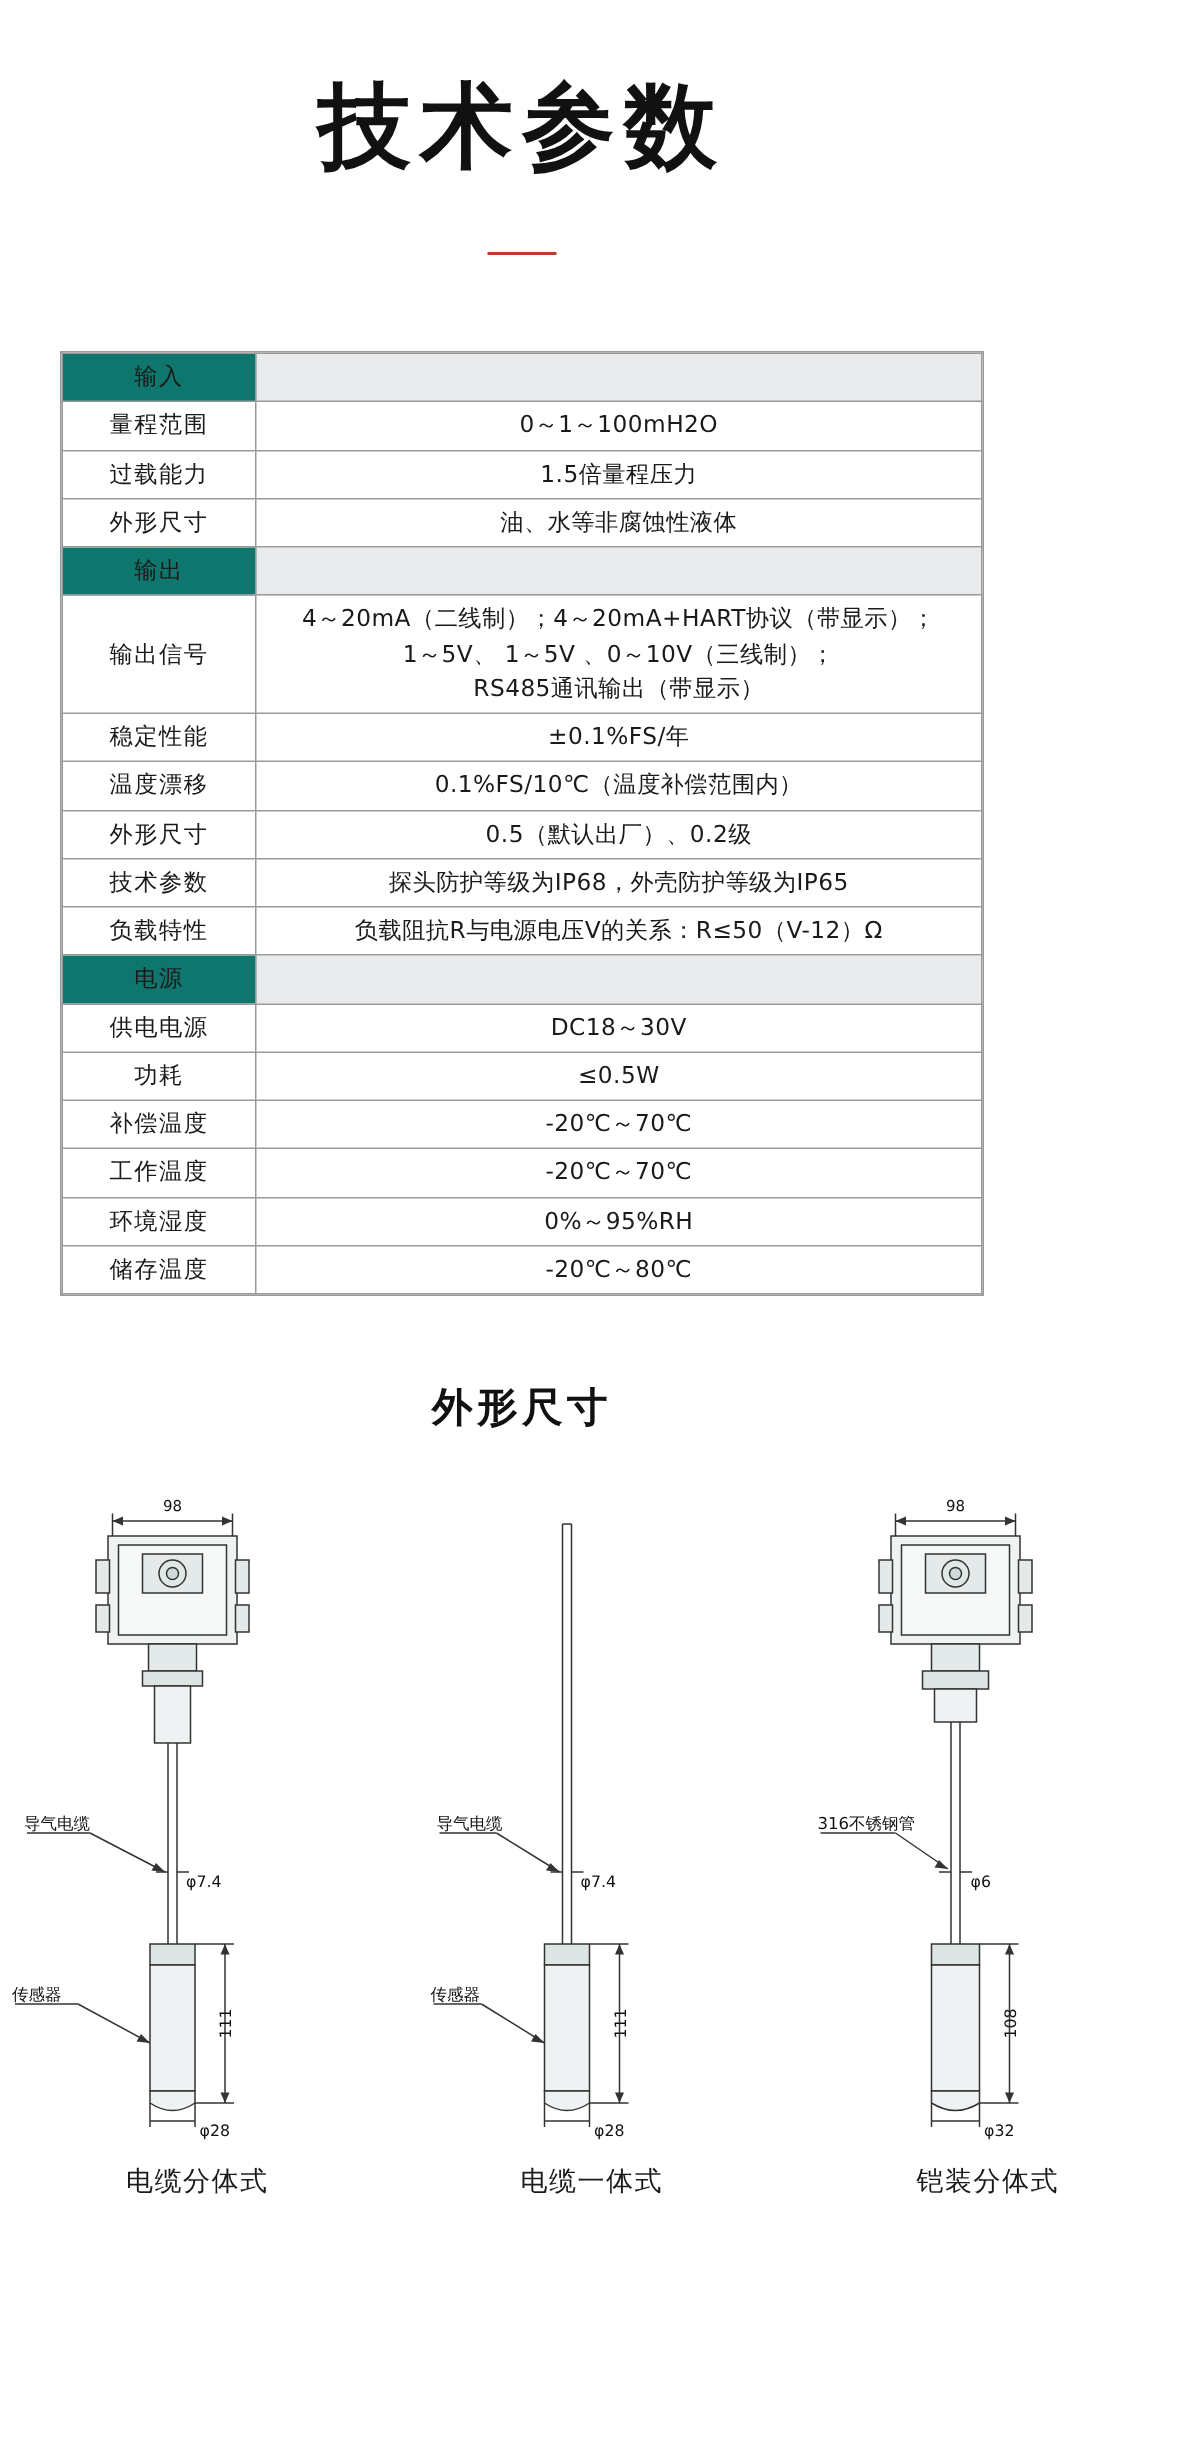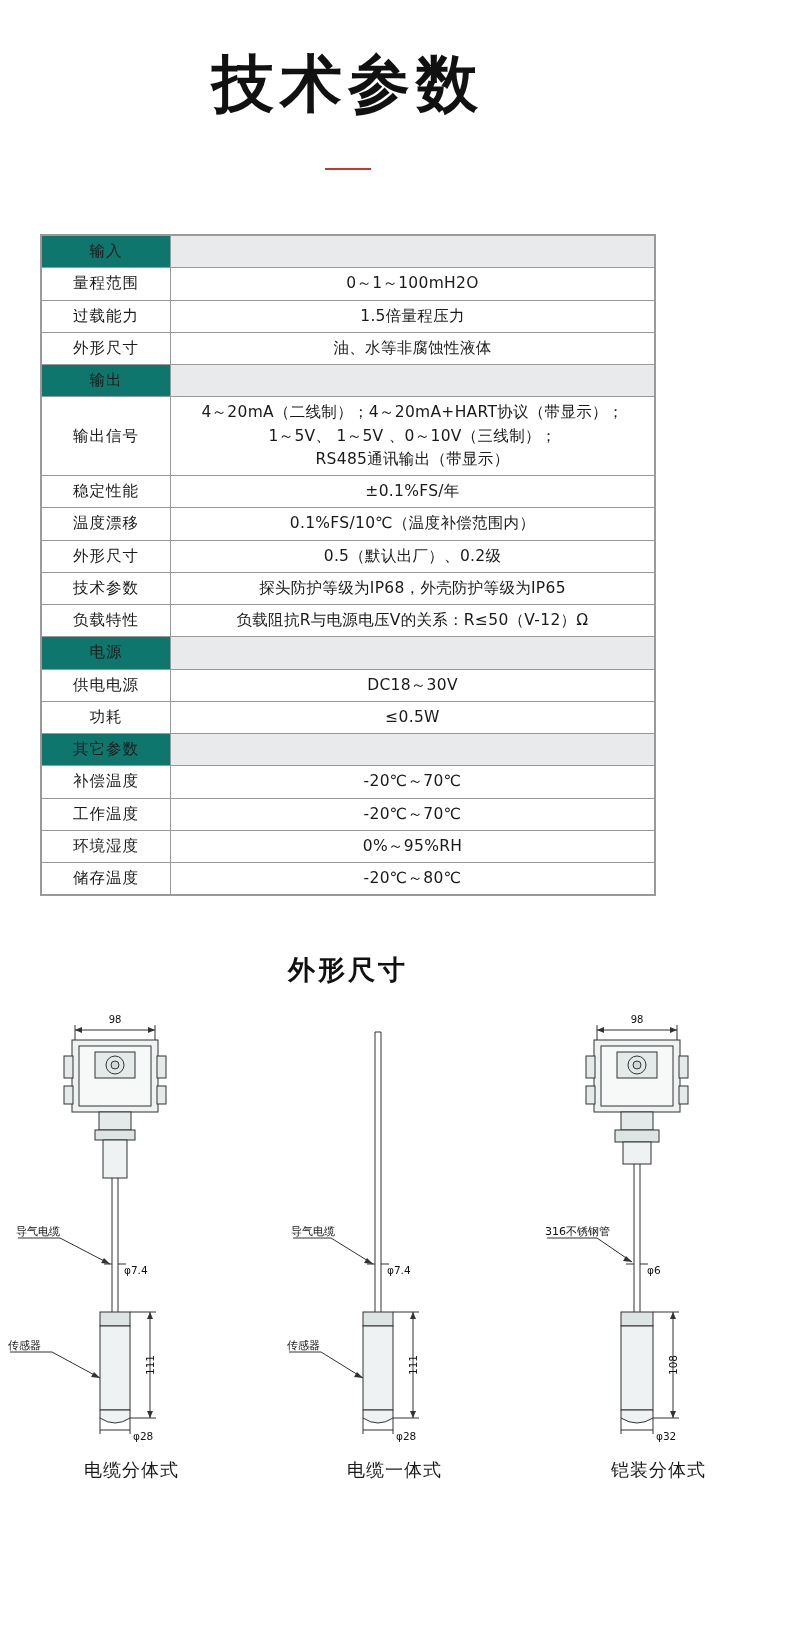--- a/index.html
+++ b/index.html
@@ -83,21 +83,21 @@
     color: #111;
     font-family: Liberation Serif, serif;
   }
   .drawings {
     position: relative;
     margin-top: 24px;
     height: 470px;
   }
   .drawing {
     position: absolute;
-    top: 0;
+    top: 16px;
     width: 263px;
     height: 470px;
   }
   .d1 { left: 0; }
   .d2 { left: 263px; }
   .d3 { left: 527px; }
   .caption {
     position: absolute;
     bottom: 0;
     width: 100%;
@@ -174,24 +174,20 @@
           <td class="label">电源</td>
           <td class="value"></td>
         </tr>
         <tr>
           <td class="label">供电电源</td>
           <td class="value">DC18～30V</td>
         </tr>
         <tr>
           <td class="label">功耗</td>
           <td class="value">≤0.5W</td>
-        </tr>
-        <tr class="section">
-          <td class="label">其它参数</td>
-          <td class="value"></td>
         </tr>
         <tr>
           <td class="label">补偿温度</td>
           <td class="value">-20℃～70℃</td>
         </tr>
         <tr>
           <td class="label">工作温度</td>
           <td class="value">-20℃～70℃</td>
         </tr>
         <tr>

